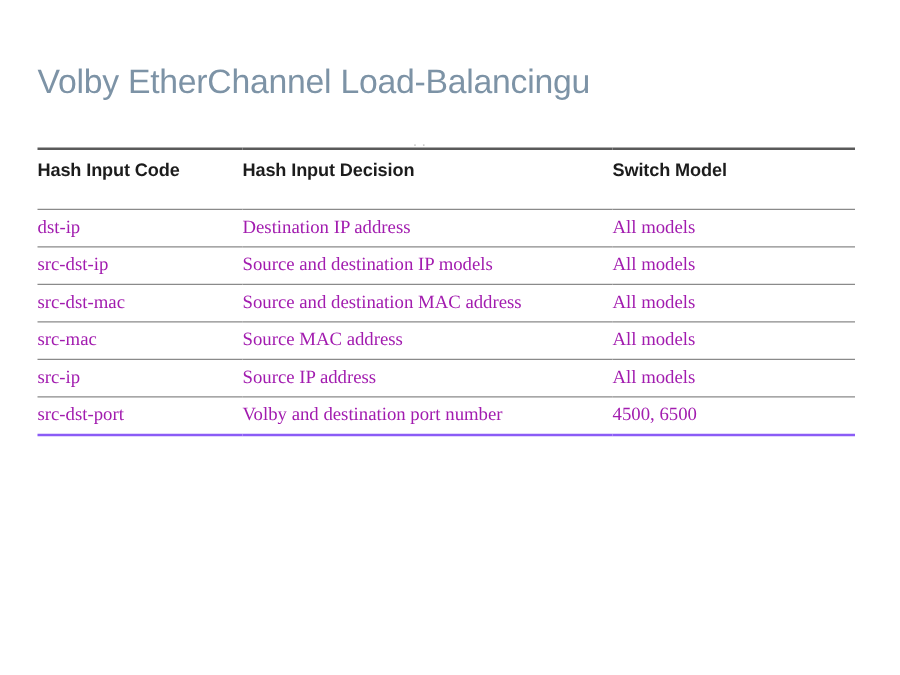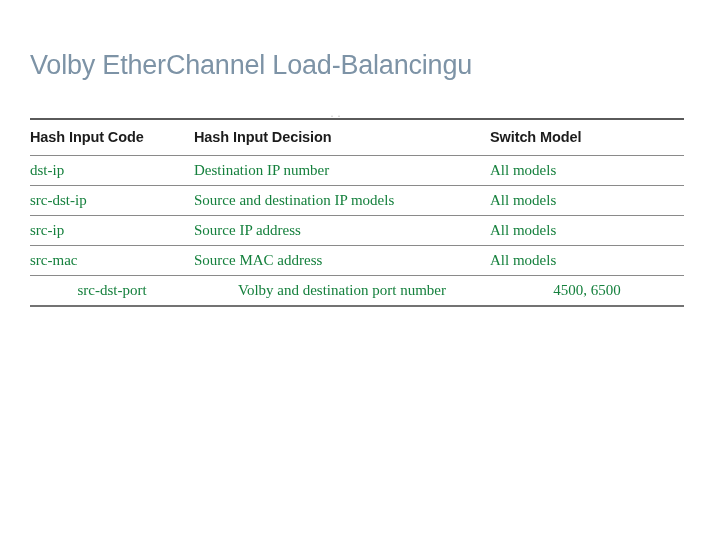--- a/index.html
+++ b/index.html
@@ -70,44 +70,43 @@
   table.hash-table col.c1 { width: 164px; }
   table.hash-table col.c2 { width: 296px; }
   table.hash-table col.c3 { width: 194px; }
 
   table.hash-table thead th {
     text-align: left;
     font-family: "Liberation Sans", sans-serif;
     font-size: 14.5px;
     font-weight: bold;
     color: #1c1c1c;
-    padding: 6px 0 7px 0;
+    padding: 6px 0 19px 0;
     border-top: 2px solid #5a5a5a;
     border-bottom: 1px solid #8a8a8a;
     height: 22px;
     vertical-align: middle;
     letter-spacing: -0.1px;
   }
 
   table.hash-table tbody td {
     text-align: left;
     font-family: "Liberation Serif", serif;
     font-size: 15px;
-    color: #15803d;
+    color: #a21caf;
     padding: 5px 0 5px 0;
     border-bottom: 1px solid #8a8a8a;
     height: 19px;
     vertical-align: middle;
     white-space: nowrap;
     margin-left: 20px;
   }
 
   table.hash-table tbody tr:last-child td {
-    border-bottom: 2px solid #737373;
-    text-align: center;
+    border-bottom: 2px solid #8b5cf6;
   }
 </style>
 </head>
 <body>
 
 <div class="slide">
 
   <h1 class="slide-title">Volby EtherChannel Load-Balancingu</h1>
 
   <div class="table-block">
@@ -123,36 +122,41 @@
       <thead>
         <tr>
           <th>Hash Input Code</th>
           <th>Hash Input Decision</th>
           <th>Switch Model</th>
         </tr>
       </thead>
       <tbody>
         <tr>
           <td>dst-ip</td>
-          <td>Destination IP number</td>
+          <td>Destination IP address</td>
           <td>All models</td>
         </tr>
         <tr>
           <td>src-dst-ip</td>
           <td>Source and destination IP models</td>
           <td>All models</td>
         </tr>
         <tr>
-          <td>src-ip</td>
-          <td>Source IP address</td>
+          <td>src-dst-mac</td>
+          <td>Source and destination MAC address</td>
           <td>All models</td>
         </tr>
         <tr>
           <td>src-mac</td>
           <td>Source MAC address</td>
+          <td>All models</td>
+        </tr>
+        <tr>
+          <td>src-ip</td>
+          <td>Source IP address</td>
           <td>All models</td>
         </tr>
         <tr>
           <td>src-dst-port</td>
           <td>Volby and destination port number</td>
           <td>4500, 6500</td>
         </tr>
       </tbody>
     </table>
   </div>

